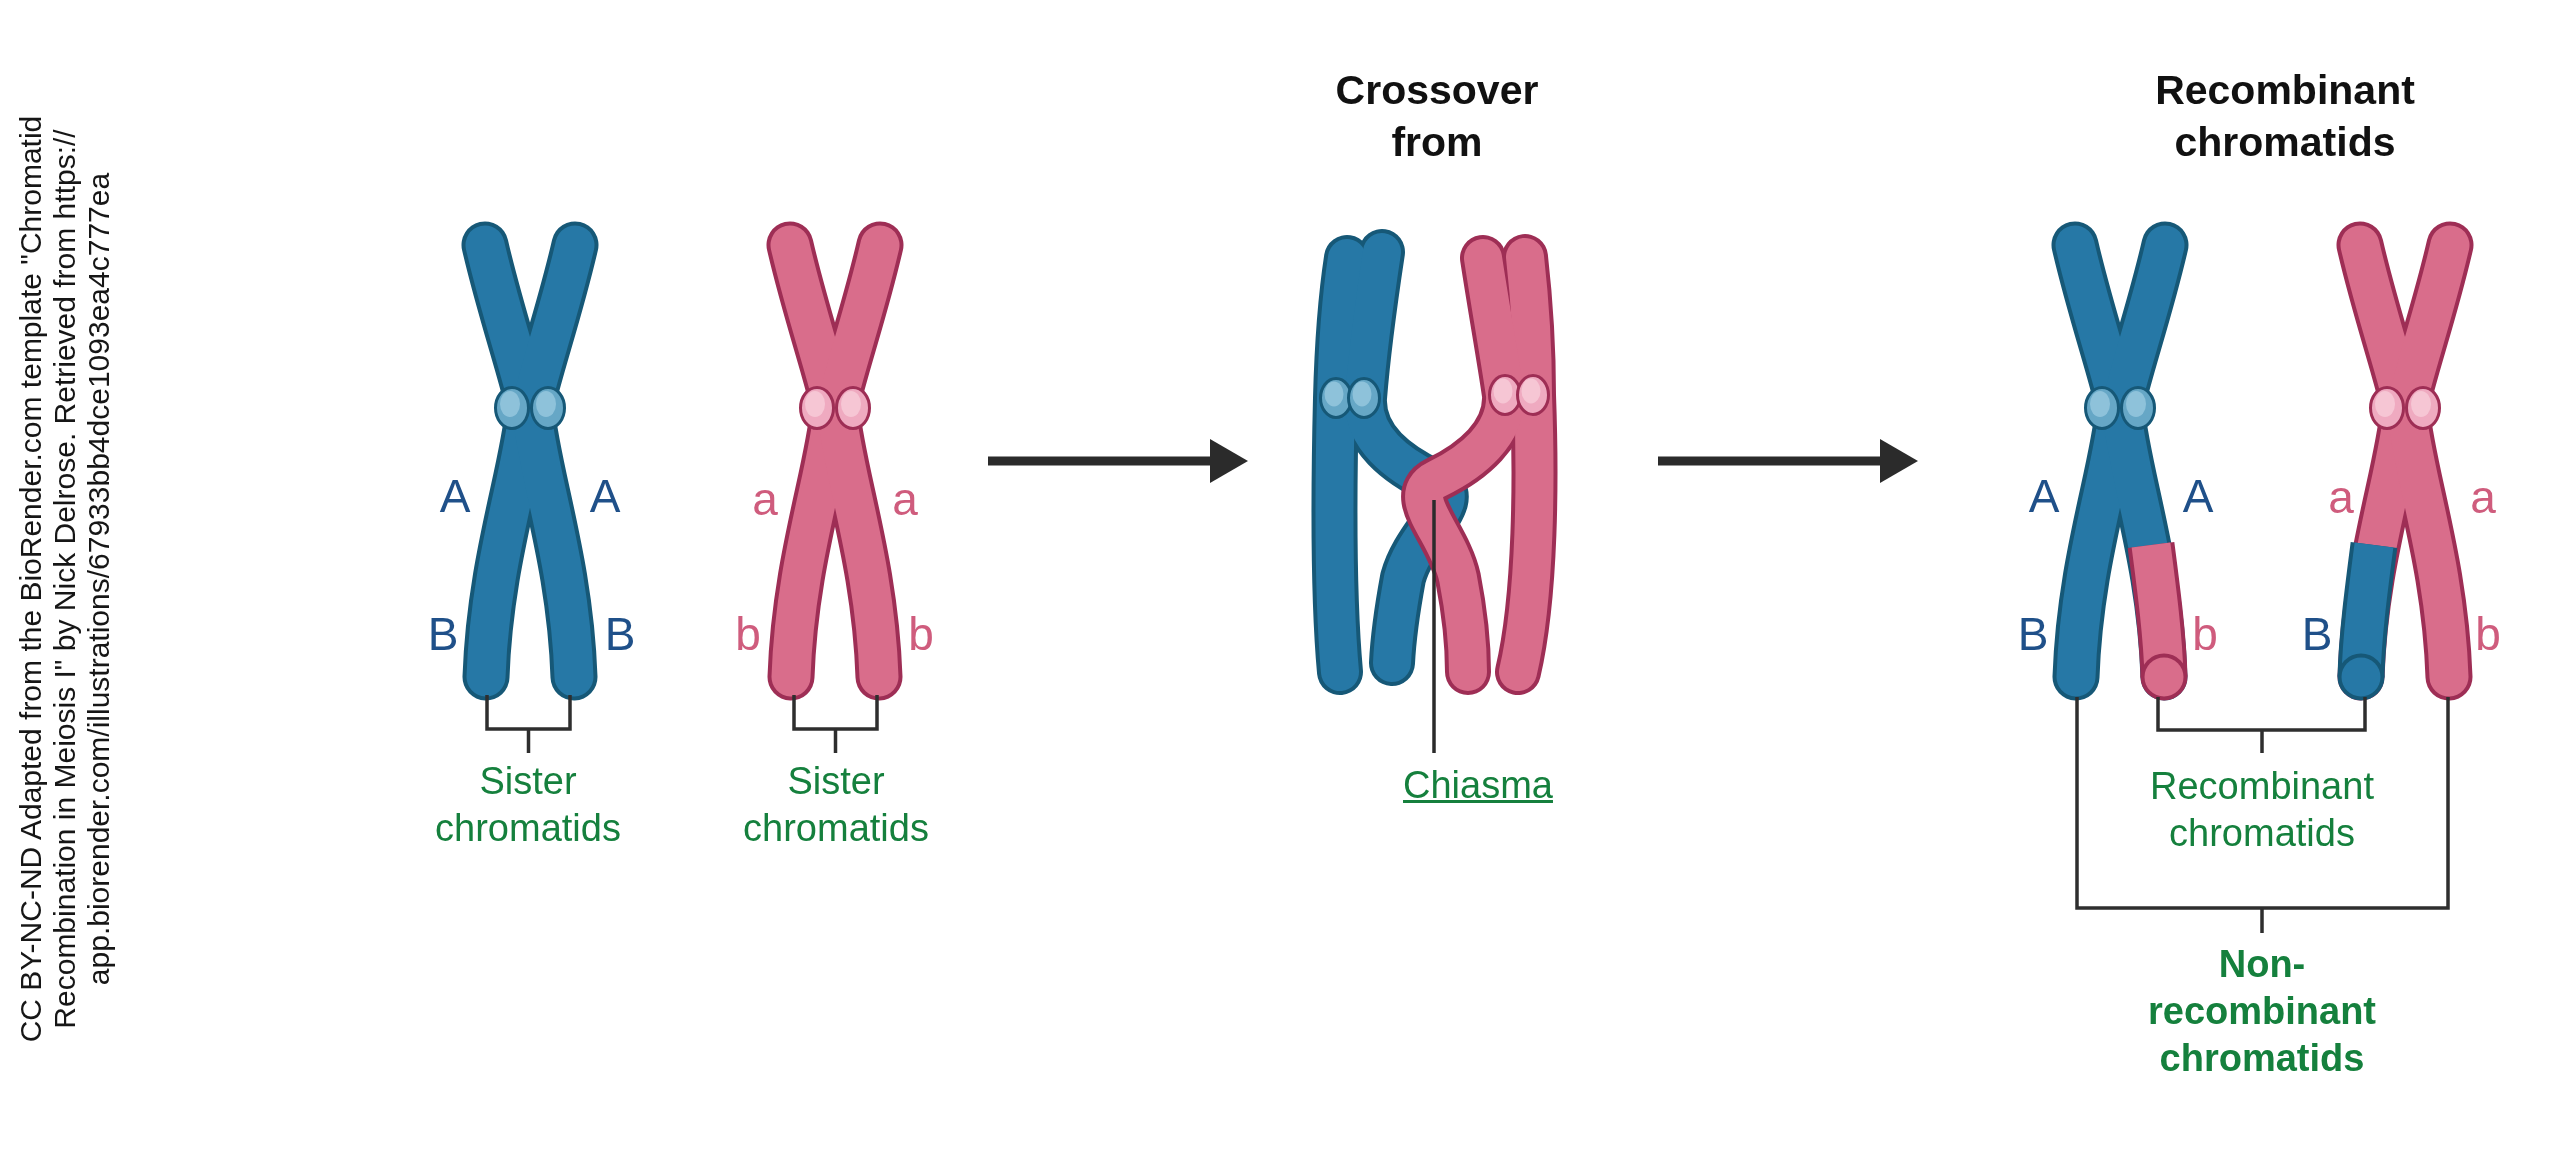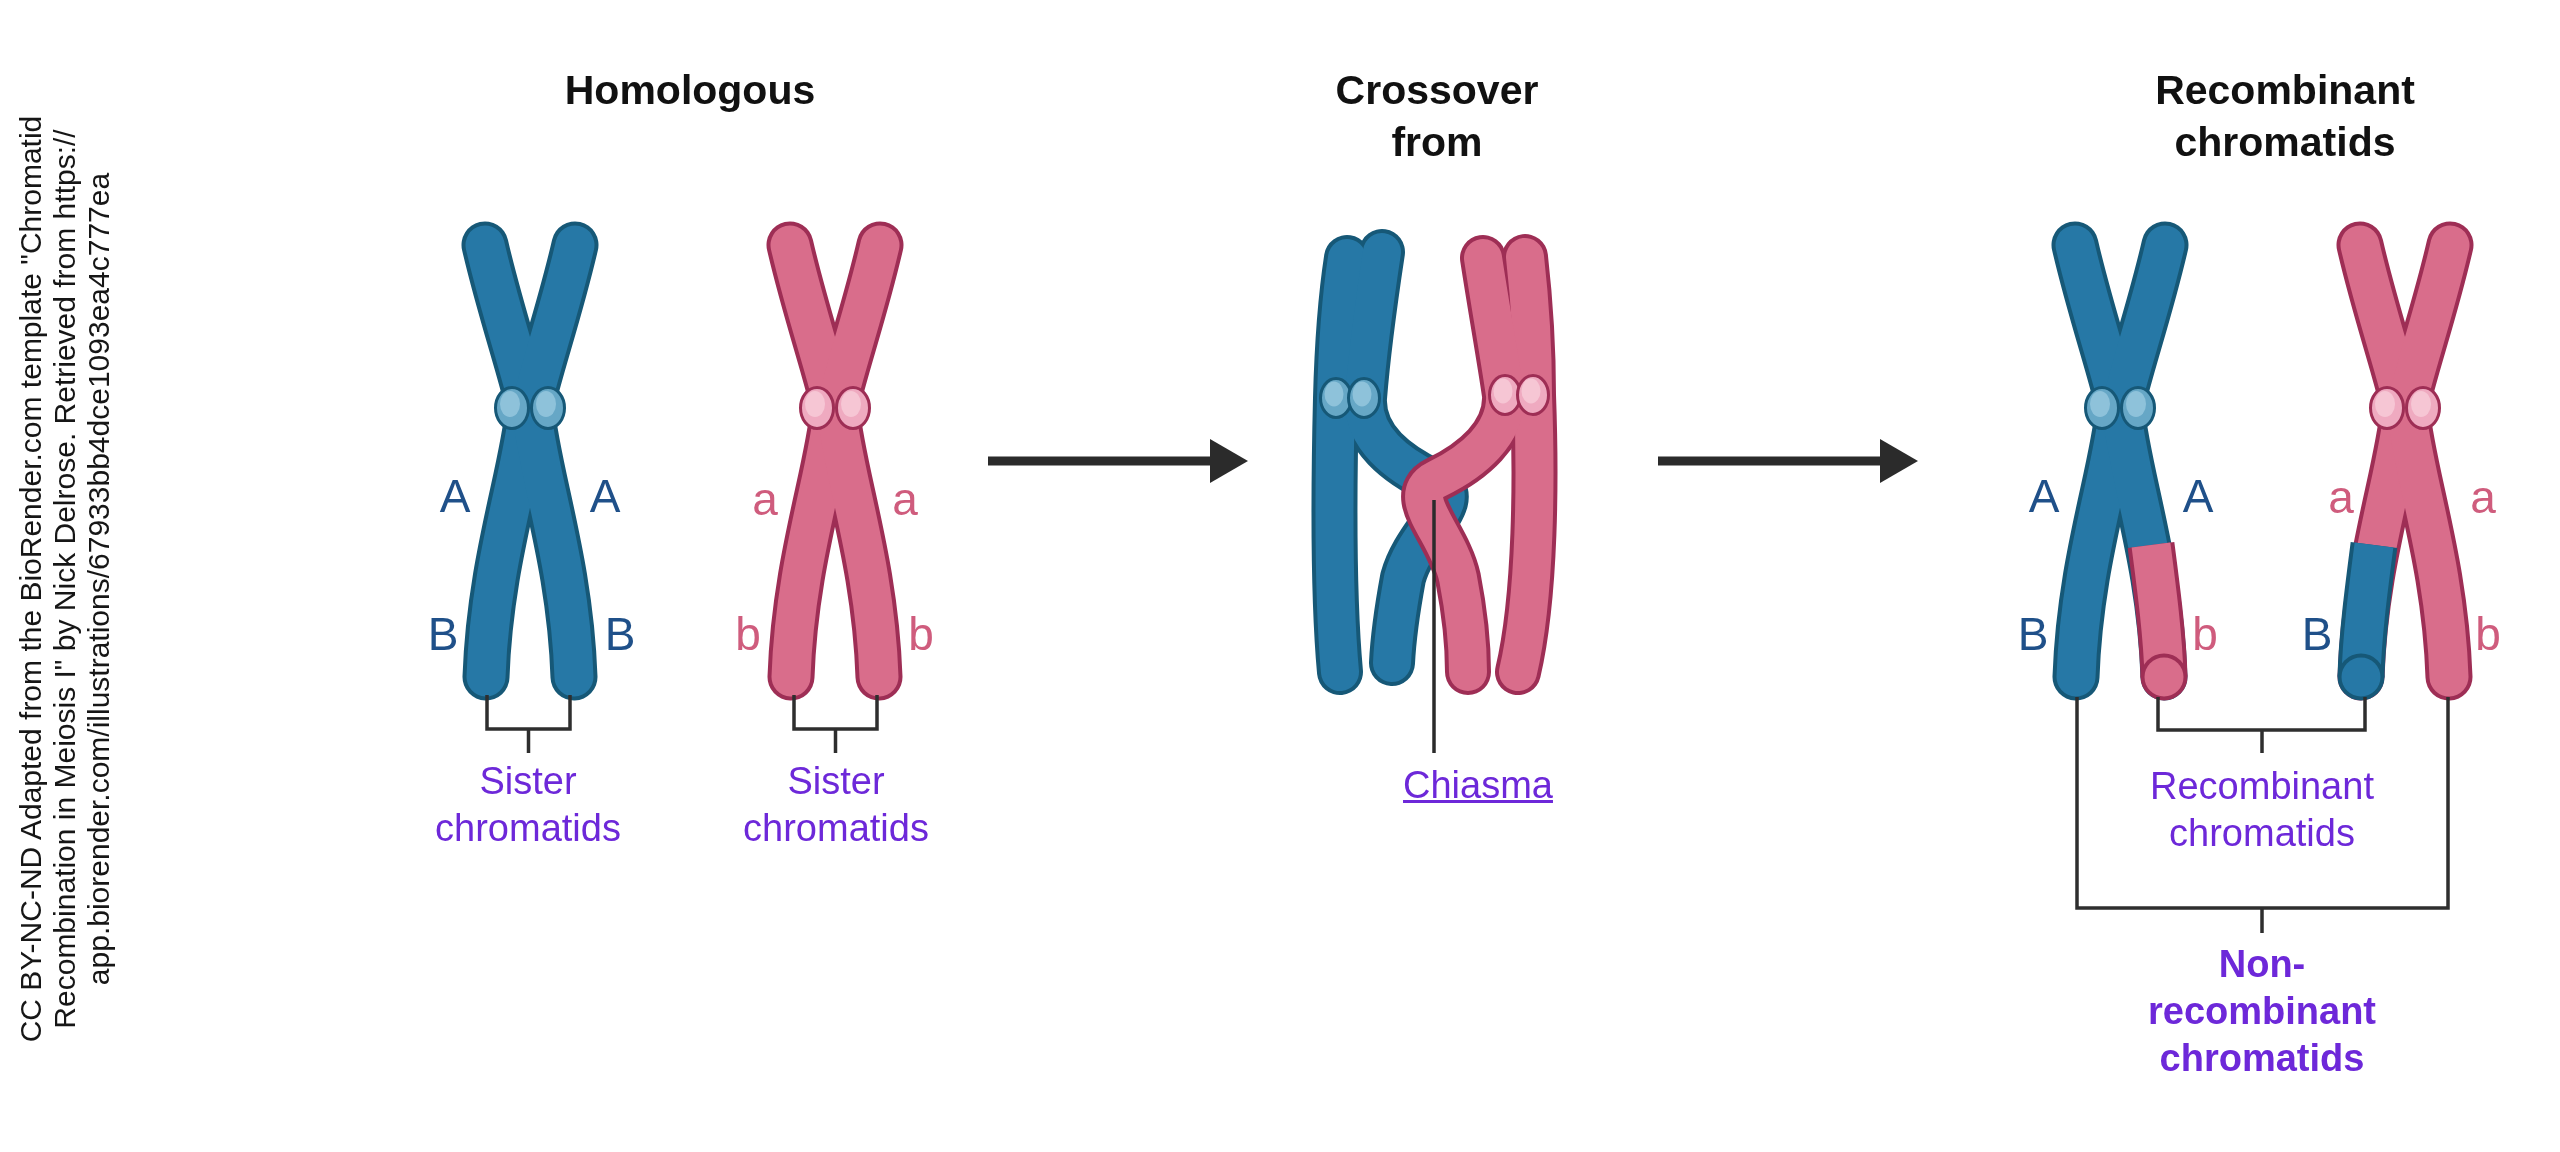--- a/index.html
+++ b/index.html
@@ -10,21 +10,21 @@
        transform:rotate(-90deg);transform-origin:0 0;text-align:center;
        font-size:30px;line-height:34px;color:#161616;white-space:nowrap;}
   .attribution span{display:block;}
   .panel-title{position:absolute;top:64px;transform:translateX(-50%);
        text-align:center;font-weight:bold;font-size:41px;line-height:52px;color:#111;}
   .panel-title span{display:block;}
   .allele{position:absolute;transform:translate(-50%,-50%);font-size:46px;line-height:46px;}
   .allele.blue{color:#1f5089;}
   .allele.pink{color:#cf5c7d;}
   .caption{position:absolute;transform:translateX(-50%);text-align:center;
-       font-size:38px;line-height:47px;color:#6d28d9;}
+       font-size:38px;line-height:47px;color:#15803d;}
   .caption span{display:block;}
 </style>
 </head>
 <body>
 
 <svg class="layer" width="2560" height="1152" viewBox="0 0 2560 1152">
 
   <g transform="translate(410,225)">
     <path d="M75,20 C90,85 110,142 119,182 C113,248 80,335 76,452" fill="none" stroke="#165877" stroke-width="47" stroke-linecap="round"></path>
     <path d="M165,20 C150,85 130,142 121,182 C127,248 160,335 164,452" fill="none" stroke="#165877" stroke-width="47" stroke-linecap="round"></path>
@@ -123,21 +123,20 @@
   <path d="M2077,697 L2077,908 L2448,908 L2448,697 M2262,908 L2262,933" fill="none" stroke="#2e2e2e" stroke-width="3.5"></path>
 </svg>
 
 <div class="attribution">
   <span>CC BY-NC-ND Adapted from the BioRender.com template "Chromatid</span>
   <span>Recombination in Meiosis I" by Nick Delrose. Retrieved from https://</span>
   <span>app.biorender.com/illustrations/67933bb4dce1093ea4c777ea</span>
 </div>
 
 <div class="panel-title" style="left:690px;">
-  <span>Homologous</span>
 </div>
 <div class="panel-title" style="left:1437px;">
   <span>Crossover</span>
   <span>from</span>
 </div>
 <div class="panel-title" style="left:2285px;">
   <span>Recombinant</span>
   <span>chromatids</span>
 </div>
 

